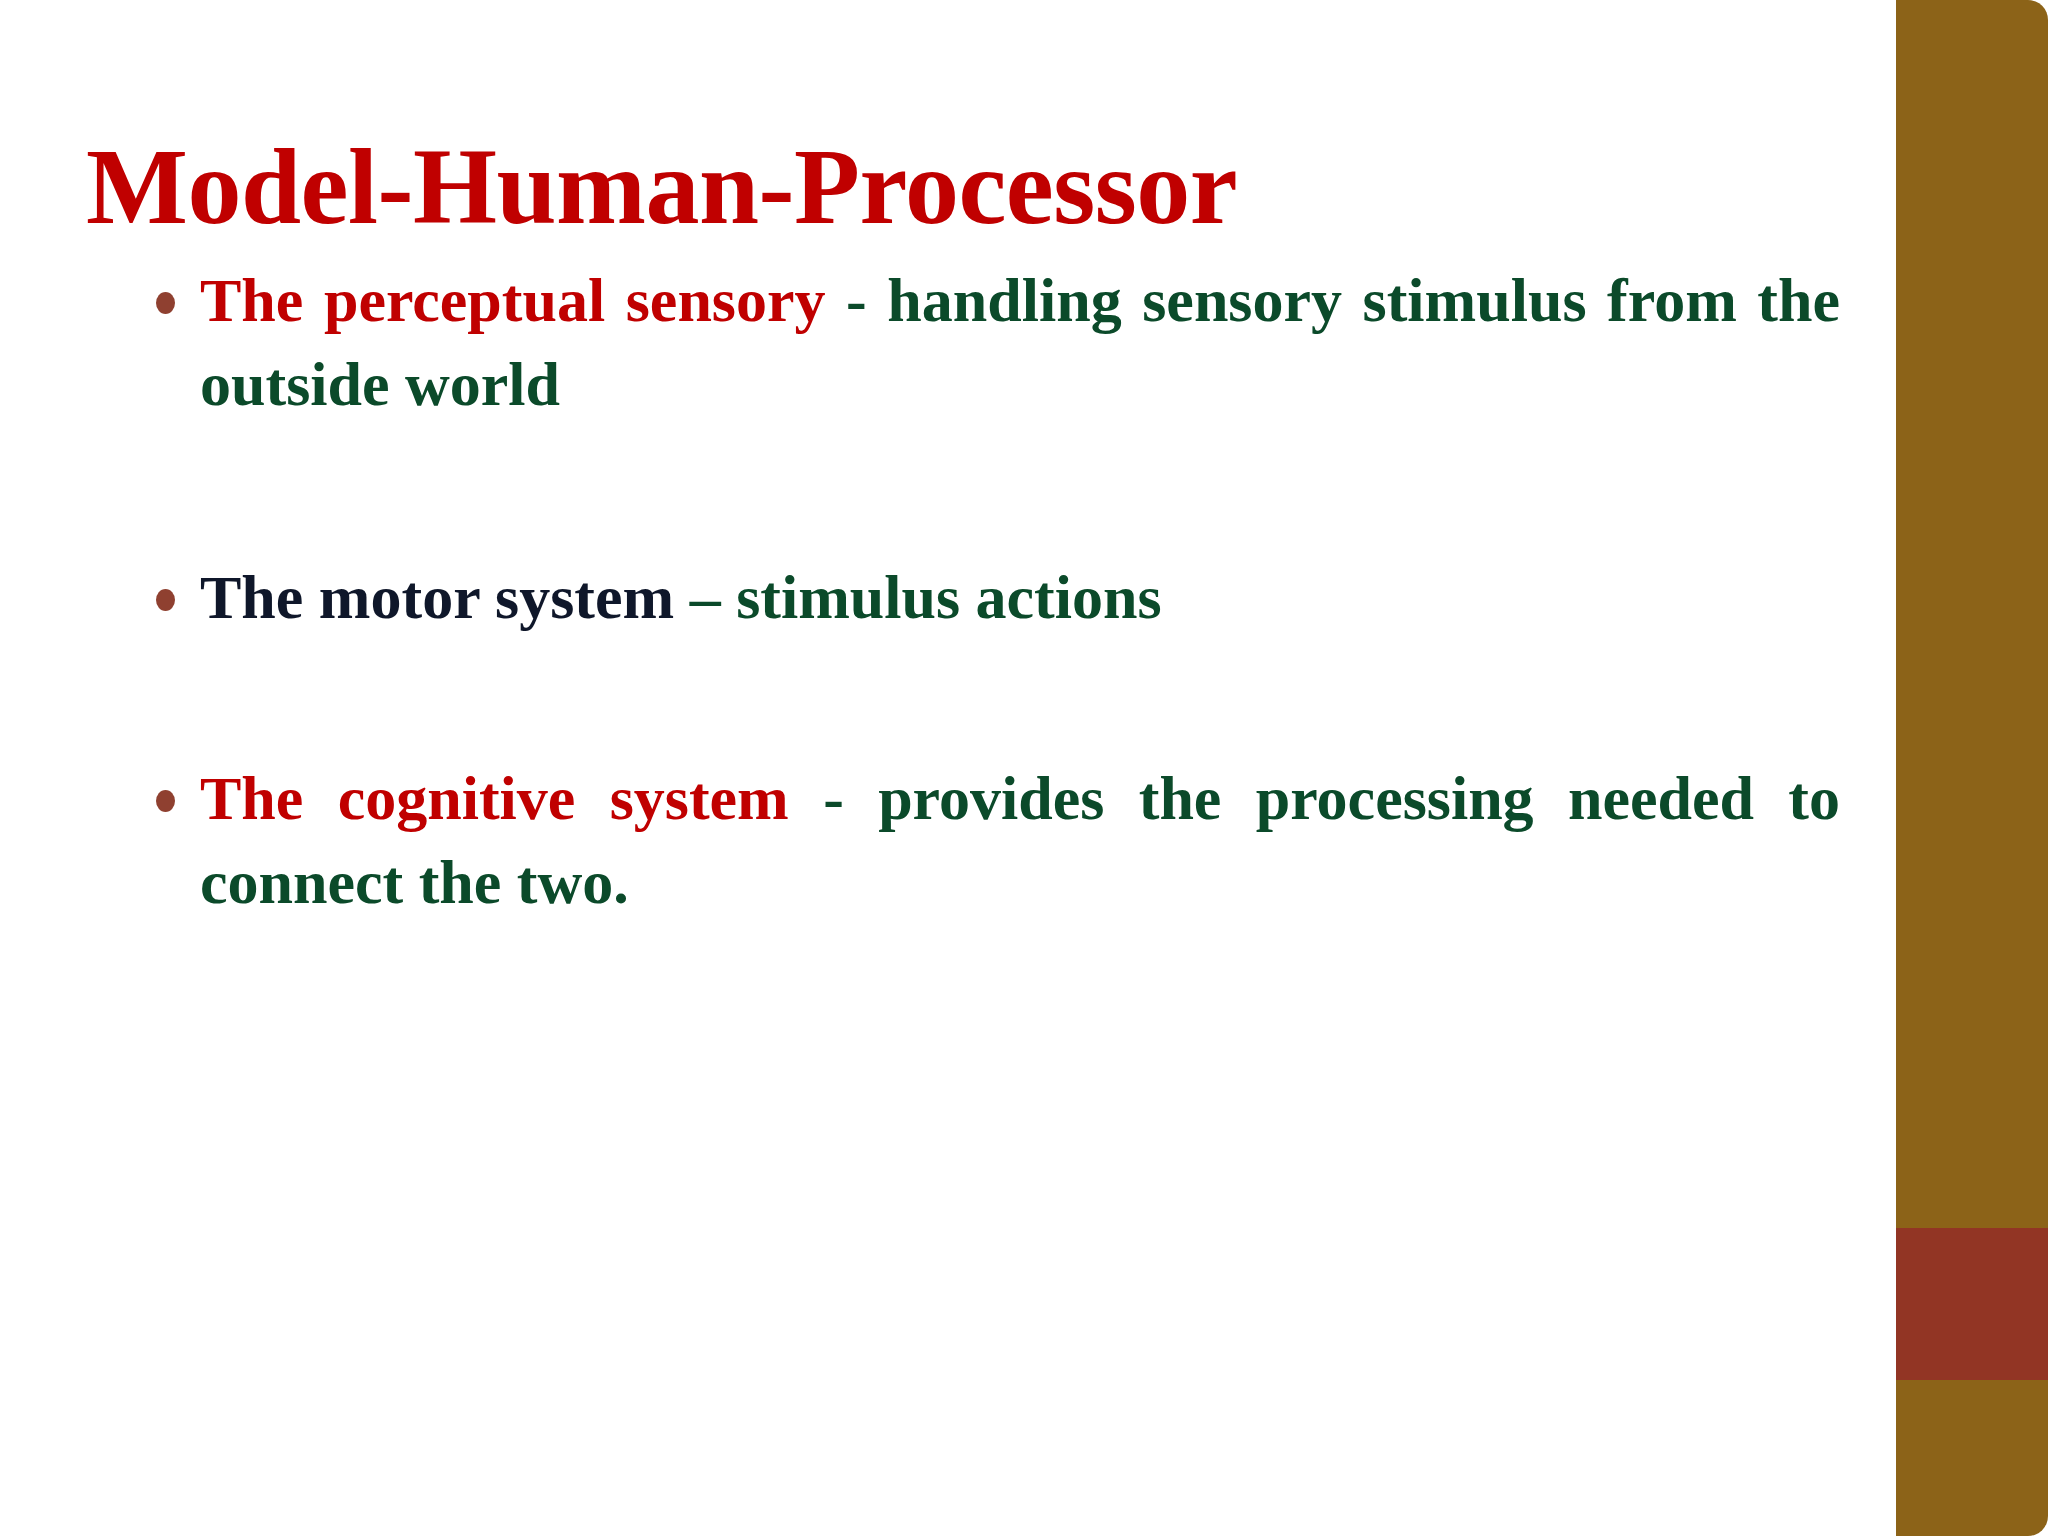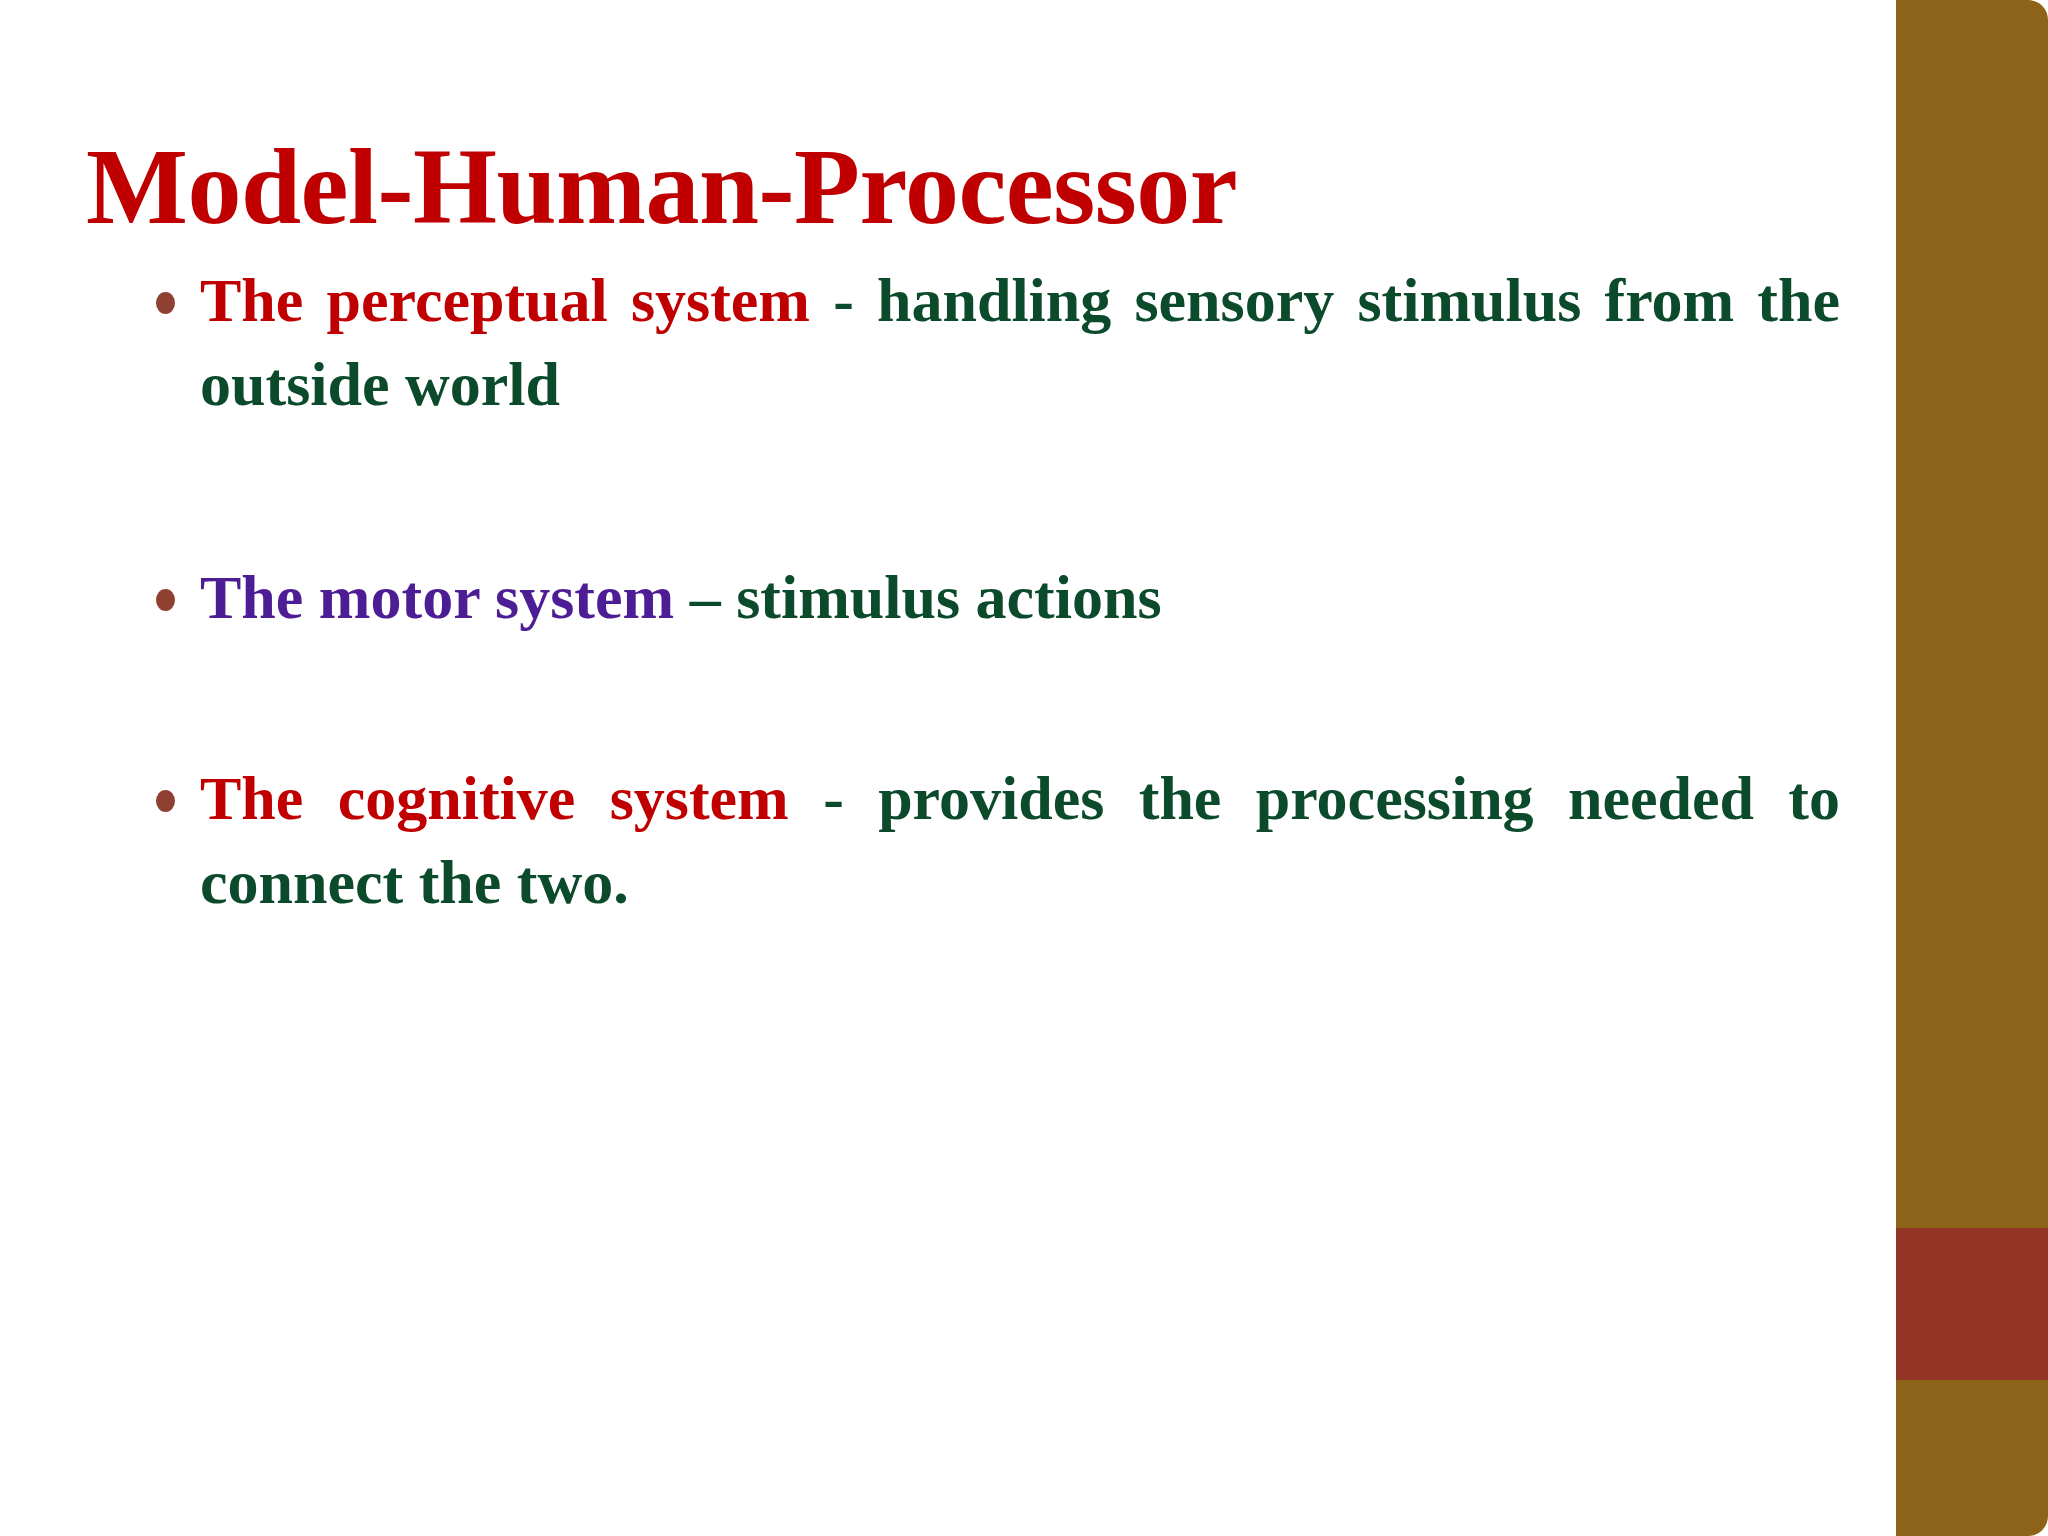--- a/index.html
+++ b/index.html
@@ -97,25 +97,25 @@
 
   <div class="sidebar" style="background: rgb(140, 99, 24);">
     <div class="sidebar-accent" style="background: rgb(146, 53, 36);"></div>
   </div>
 
   <h1 class="title" style="color: rgb(192, 0, 0);">Model-Human-Processor</h1>
 
   <div class="body">
 
     <p class="bullet b1" style="color: rgb(11, 74, 42);">
-      <span class="hl" style="color: rgb(192, 0, 0);">The perceptual system</span><span> -  handling sensory stimulus from the outside world</span>
+      <span class="hl" style="color: rgb(192, 0, 0);">The perceptual sensory</span><span> -  handling sensory stimulus from the outside world</span>
     </p>
 
     <p class="bullet b2" style="color: rgb(11, 74, 42);">
-      <span class="hl" style="color: #4c1d95;">The motor system</span><span> – stimulus  actions</span>
+      <span class="hl" style="color: #0f172a;">The motor system</span><span> – stimulus  actions</span>
     </p>
 
     <p class="bullet b3" style="color: rgb(11, 74, 42);">
       <span class="hl" style="color: rgb(192, 0, 0);">The cognitive system</span><span> -  provides the processing needed to connect the two.</span>
     </p>
 
   </div>
 </div>
 
 </body></html>

